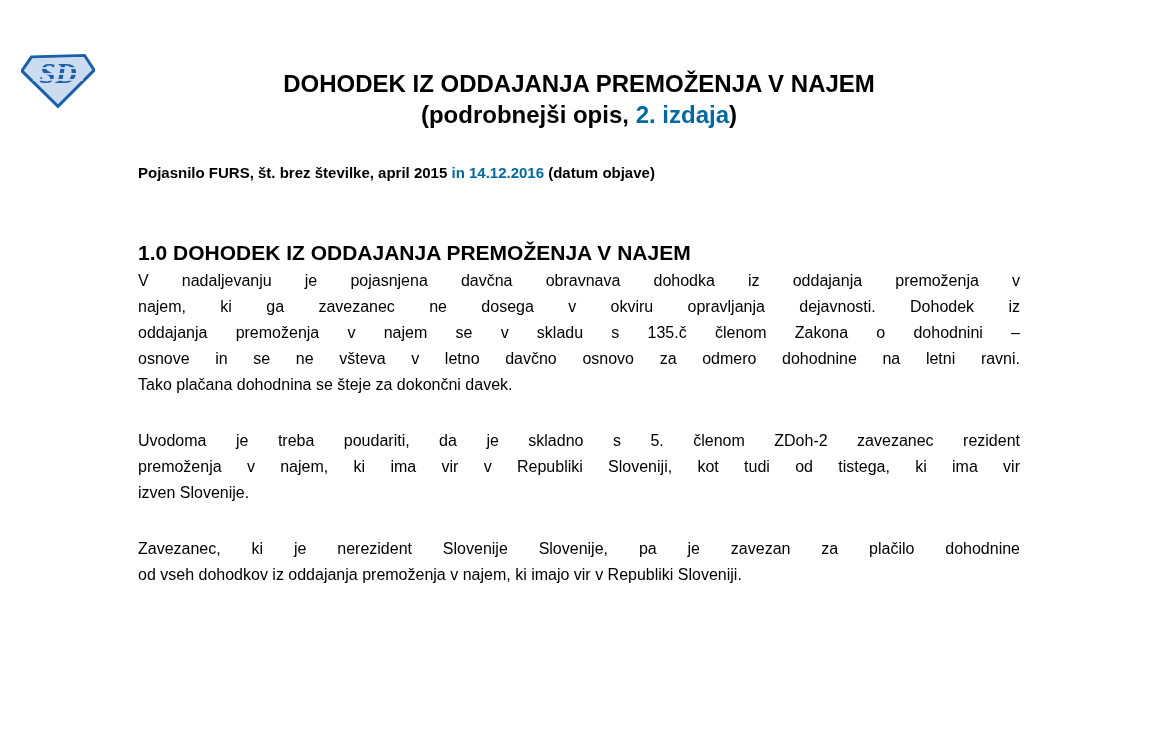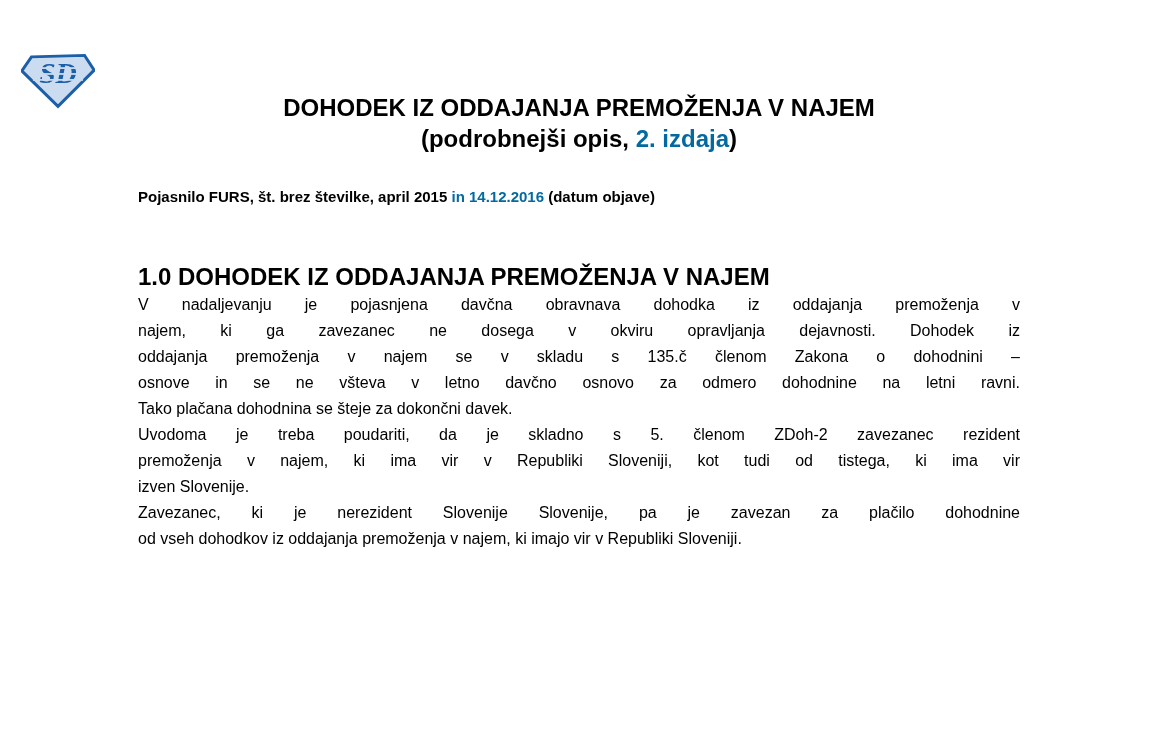--- a/index.html
+++ b/index.html
@@ -22,47 +22,47 @@
     top: 48px;
     width: 74px;
     height: 62px;
   }
   .logo svg { display: block; width: 100%; height: 100%; }
   .content {
     position: absolute;
     left: 138px;
     top: 0;
     width: 882px;
-    padding-top: 92px;
+    padding-top: 68px;
   }
   .title-block {
     text-align: center;
     font-size: 24px;
     font-weight: bold;
     line-height: 31px;
   }
   .red { color: #0369a1; }
   .ref-line {
     margin-top: 30px;
     font-size: 15px;
     font-weight: bold;
     line-height: 26px;
   }
   .section-heading {
     margin-top: 54px;
     margin-bottom: 2px;
-    font-size: 24px;
+    font-size: 21px;
     font-weight: bold;
     line-height: 26px;
   }
   .para {
     font-size: 16px;
     line-height: 26px;
   }
-  .para + .para { }
+  .para + .para { margin-top: 30px; }
   .para .line {
     text-align: justify;
     text-align-last: justify;
   }
   .para .line.last {
     text-align: center;
     text-align-last: left;
   }
 </style>
 </head>

